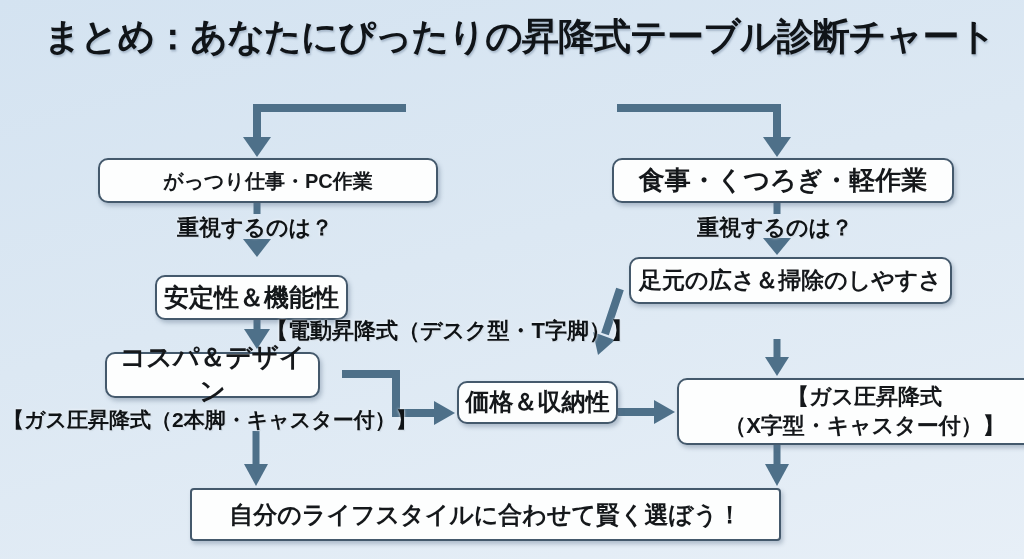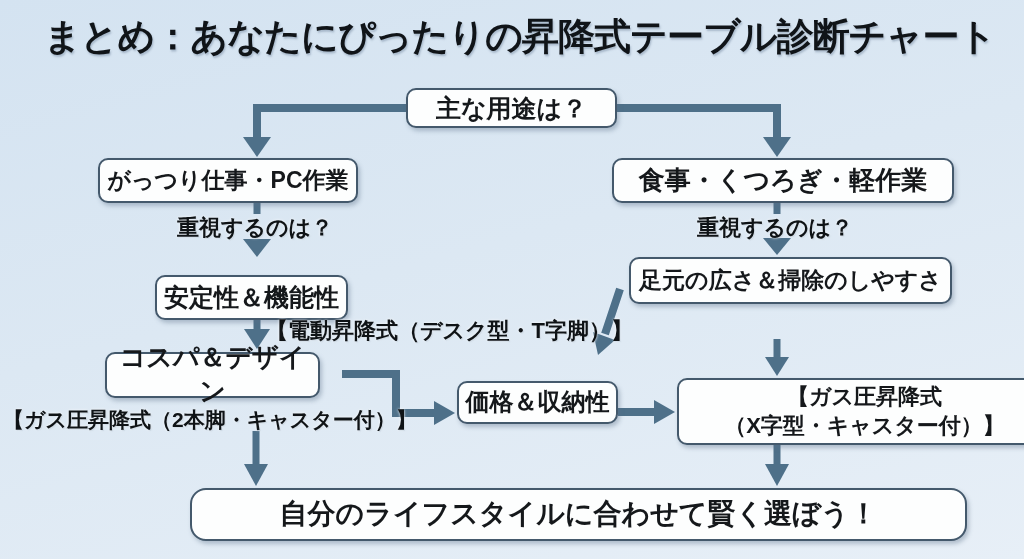--- a/index.html
+++ b/index.html
@@ -36,28 +36,28 @@
     text-shadow:0 0 3px rgba(255,255,255,.9), 1px 1px 1px rgba(140,160,180,.35);
     white-space:nowrap;
     text-align:right;
   }
   svg.connectors{position:absolute;left:0;top:0;pointer-events:none;}
   svg.connectors path{stroke:#4e7089;fill:none;}
   svg.connectors polygon{fill:#4e7089;stroke:none;}
 
   
   #n-main      {left:406px;top:88px; width:211px;height:40px;font-size:25px;}
-  #n-work      {left:98px; top:158px;width:260px;height:45px;font-size:23px;}
+  #n-work      {left:98px; top:158px;width:340px;height:45px;font-size:20px;}
   #n-dining    {left:612px;top:158px;width:342px;height:45px;font-size:26px;}
   #n-stability {left:155px;top:259px;width:193px;height:45px;font-size:25px;margin-top:16px;}
   #n-foot      {left:629px;top:257px;width:323px;height:47px;font-size:23px;}
   #n-cospa     {left:105px;top:352px;width:215px;height:46px;font-size:26px;}
   #n-price     {left:457px;top:381px;width:161px;height:43px;font-size:24px;font-family:Liberation Serif, serif;}
   #n-xtype     {left:677px;top:378px;width:375px;height:67px;font-size:22px;}
-  #n-conclusion{left:190px;top:488px;width:777px;height:53px;font-size:28px;border-radius:16px;}
+  #n-conclusion{left:190px;top:488px;width:591px;height:53px;font-size:24px;border-radius:4px;}
 
   
   #l-priority-left {left:130px;top:213px;width:250px;text-align:center;font-size:22px;}
   #l-priority-right{left:650px;top:213px;width:250px;text-align:center;font-size:22px;}
   #l-electric      {left:266px;top:316px;font-size:22px;}
   #l-pedal         {left:712px;top:312px;font-size:21px;}
   #l-gas-two       {left:3px;  top:406px;font-size:21px;}
 </style>
 </head>
 <body>
@@ -95,21 +95,20 @@
     <path d="M 618 412 L 656 412" stroke-width="8"></path>
     <polygon points="654,400 654,424 675,412"></polygon>
 
     <path d="M 256 431 L 256 466" stroke-width="7"></path>
     <polygon points="244,464 268,464 256,486"></polygon>
 
     <path d="M 777 445 L 777 466" stroke-width="7"></path>
     <polygon points="765,464 789,464 777,486"></polygon>
   </svg>
 
-  <div class="node" id="n-main">主な用途は？</div>
   <div class="node" id="n-work">がっつり仕事・PC作業</div>
   <div class="node" id="n-dining">食事・くつろぎ・軽作業</div>
   <div class="node" id="n-stability">安定性＆機能性</div>
   <div class="node" id="n-foot">足元の広さ＆掃除のしやすさ</div>
   <div class="node" id="n-cospa">コスパ＆デザイン</div>
   <div class="node" id="n-price">価格＆収納性</div>
   <div class="node" id="n-xtype">【ガス圧昇降式
 （X字型・キャスター付）】</div>
   <div class="node" id="n-conclusion">自分のライフスタイルに合わせて賢く選ぼう！</div>
 

